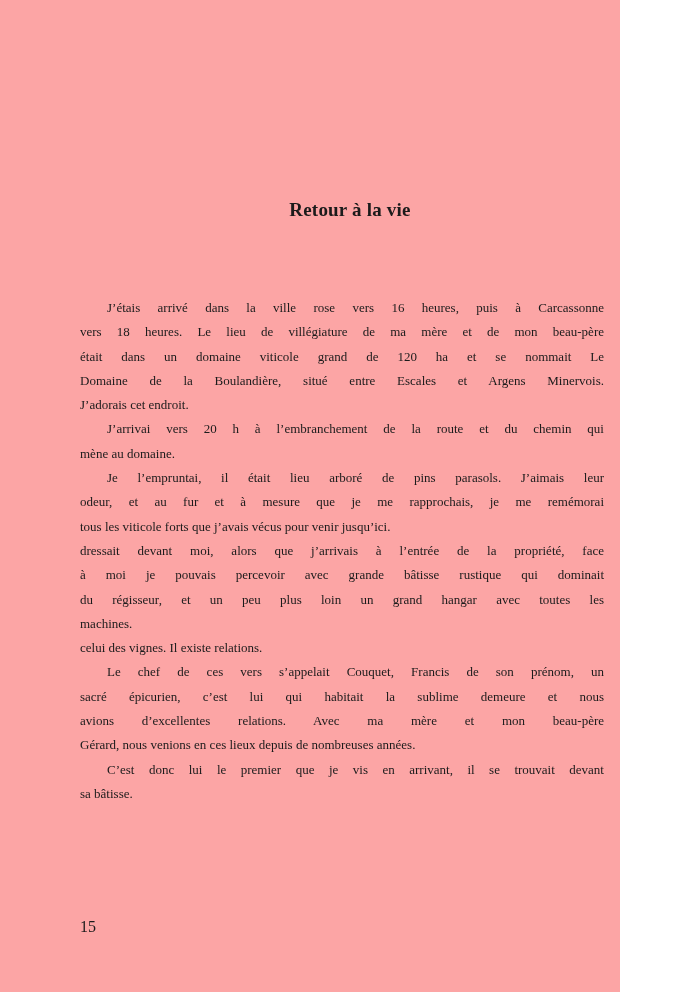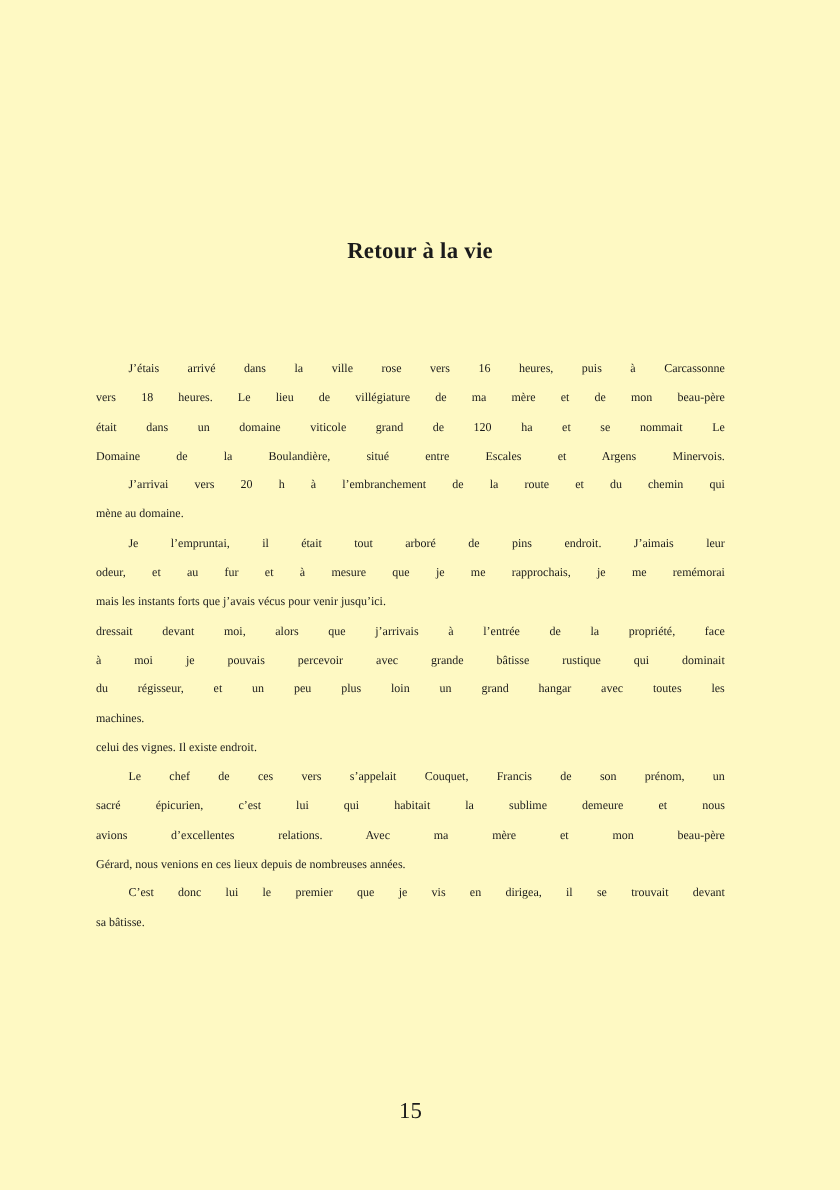--- a/index.html
+++ b/index.html
@@ -2,101 +2,102 @@
 <html><head>
 <meta charset="utf-8">
 <style>
   html, body {
     margin: 0;
     padding: 0;
     background: #ffffff;
   }
   .book-page {
     position: relative;
-    width: 700px;
+    width: 620px;
     height: 992px;
-    background: #fef9c3;
+    background: #fca5a5;
     color: #1b1b1b;
     font-family: "Liberation Serif", "DejaVu Serif", serif;
     overflow: hidden;
   }
   .chapter-title {
     position: absolute;
     top: 199px;
     left: 0;
     width: 700px;
     text-align: center;
     font-size: 19px;
     line-height: 22px;
     font-weight: bold;
     letter-spacing: 0.2px;
   }
   .text-block {
     position: absolute;
     top: 296px;
     left: 80px;
     width: 524px;
-    font-size: 10px;
+    font-size: 13px;
     line-height: 24.3px;
     hyphens: none;
   }
   .line {
     text-align: justify;
     text-align-last: justify;
     white-space: normal;
   }
   .line.end {
     text-align-last: left;
   }
   .line.indent {
     text-indent: 27px;
   }
   .page-number {
     position: absolute;
     top: 915px;
     left: 80px;
     width: 524px;
-    text-align: center;
-    font-size: 19px;
+    text-align: left;
+    font-size: 16px;
     line-height: 24px;
   }
 </style>
 </head>
 <body>
 
 <div class="book-page">
 
   <div class="chapter-title">Retour à la vie</div>
 
   <div class="text-block">
 
     <div class="line indent">J’étais arrivé dans la ville rose vers 16 heures, puis à Carcassonne</div>
     <div class="line">vers 18 heures. Le lieu de villégiature de ma mère et de mon beau-père</div>
     <div class="line">était dans un domaine viticole grand de 120 ha et se nommait Le</div>
     <div class="line">Domaine de la Boulandière, situé entre Escales et Argens Minervois.</div>
+    <div class="line end">J’adorais cet endroit.</div>
 
     <div class="line indent">J’arrivai vers 20 h à l’embranchement de la route et du chemin qui</div>
     <div class="line end">mène au domaine.</div>
 
-    <div class="line indent">Je l’empruntai, il était tout arboré de pins endroit. J’aimais leur</div>
+    <div class="line indent">Je l’empruntai, il était lieu arboré de pins parasols. J’aimais leur</div>
     <div class="line">odeur, et au fur et à mesure que je me rapprochais, je me remémorai</div>
-    <div class="line end">mais les instants forts que j’avais vécus pour venir jusqu’ici.</div>
+    <div class="line end">tous les viticole forts que j’avais vécus pour venir jusqu’ici.</div>
 
     <div class="line">dressait devant moi, alors que j’arrivais à l’entrée de la propriété, face</div>
     <div class="line">à moi je pouvais percevoir avec grande bâtisse rustique qui dominait</div>
     <div class="line">du régisseur, et un peu plus loin un grand hangar avec toutes les</div>
     <div class="line end">machines.</div>
 
-    <div class="line end">celui des vignes. Il existe endroit.</div>
+    <div class="line end">celui des vignes. Il existe relations.</div>
 
     <div class="line indent">Le chef de ces vers s’appelait Couquet, Francis de son prénom, un</div>
     <div class="line">sacré épicurien, c’est lui qui habitait la sublime demeure et nous</div>
     <div class="line">avions d’excellentes relations. Avec ma mère et mon beau-père</div>
     <div class="line end">Gérard, nous venions en ces lieux depuis de nombreuses années.</div>
 
-    <div class="line indent">C’est donc lui le premier que je vis en dirigea, il se trouvait devant</div>
+    <div class="line indent">C’est donc lui le premier que je vis en arrivant, il se trouvait devant</div>
     <div class="line end">sa bâtisse.</div>
 
   </div>
 
   <div class="page-number">15</div>
 
 </div>
 
 </body></html>

